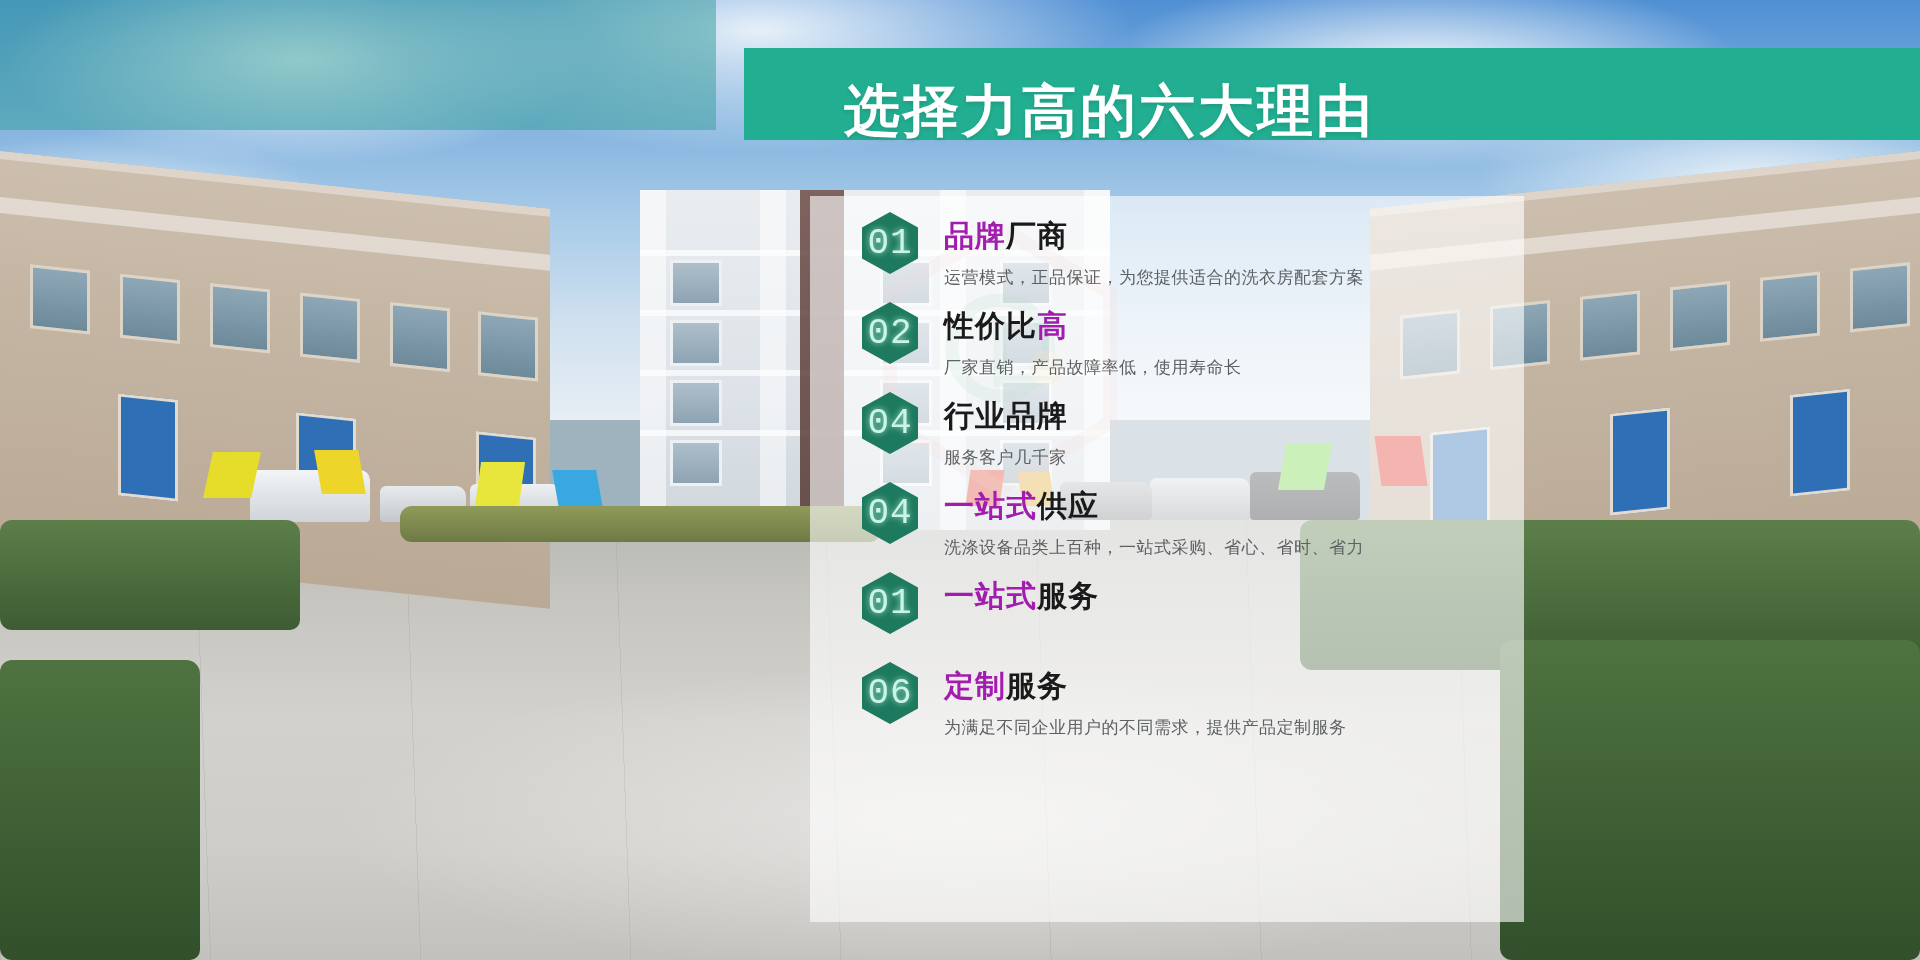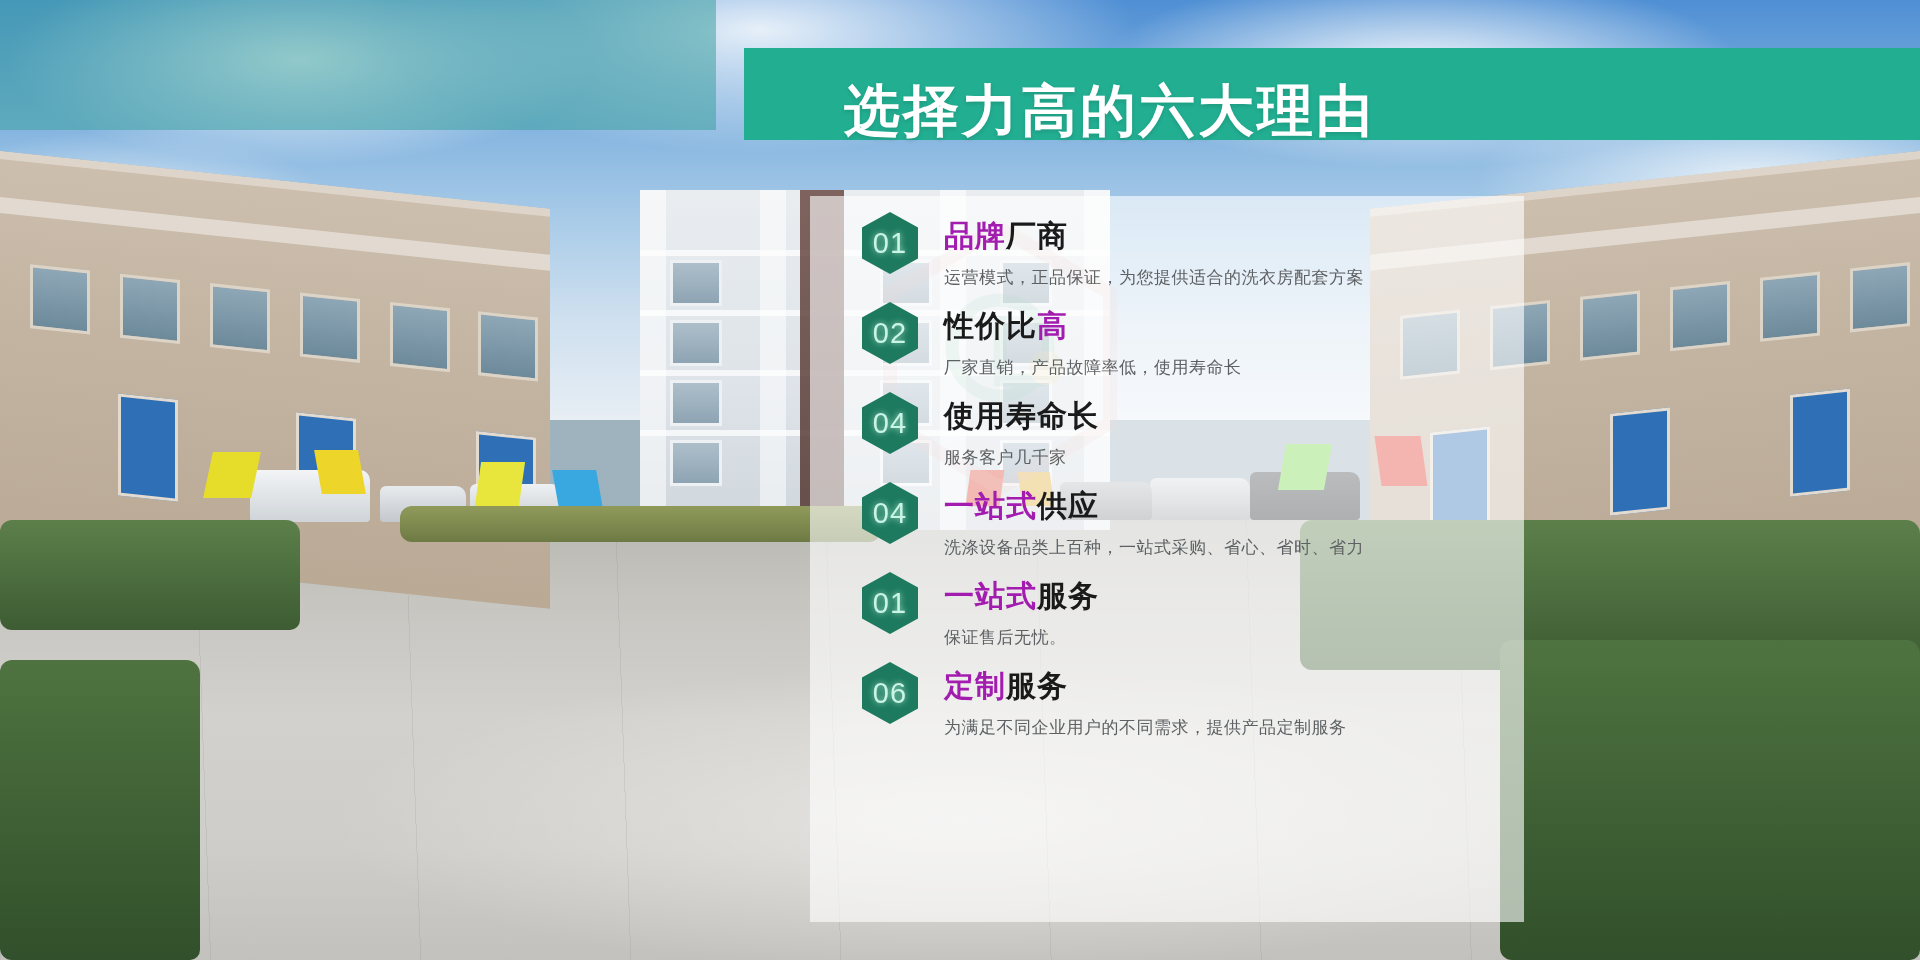--- a/index.html
+++ b/index.html
@@ -109,22 +109,22 @@
   
   .reasons{position:absolute;left:810px;top:196px;width:714px;height:726px;z-index:5;}
   .reason{position:absolute;left:52px;width:620px;}
   .hex{
     position:absolute;left:0;top:0;width:56px;height:62px;
     background:#1d7a5e;
     clip-path:polygon(50% 0%,100% 25%,100% 75%,50% 100%,0% 75%,0% 25%);
     display:flex;align-items:center;justify-content:center;
   }
   .hex span{
-    color:#c8f5e6;font-size:29px;font-weight:400;letter-spacing:1px;
-    font-family:Liberation Sans, sans-serif;
+    color:#c8f5e6;font-size:36px;font-weight:400;letter-spacing:1px;
+    font-family:Liberation Mono, monospace;
     text-shadow:0 0 6px rgba(200,245,230,.85);
   }
   .rtitle{
     position:absolute;left:82px;top:4px;font-size:30px;font-weight:700;
     letter-spacing:1px;white-space:nowrap;line-height:40px;
     font-family:"DejaVu Sans","Liberation Sans",sans-serif;
   }
   .rtitle .g{color:#a21caf;}
   .rtitle .d{color:#1a1a1a;}
   .rdesc{
@@ -261,21 +261,21 @@
         <span class="l1">厂家直销，产品故障率低，使用寿命长</span>
         
       </div>
     </div>
 
     <div class="reason" style="top:196px">
       <div class="hex">
         <span>04</span>
       </div>
       <div class="rtitle">
-        <span class="g"></span><span class="d">使用寿命长</span>
+        <span class="g"></span><span class="d">行业品牌</span>
       </div>
       <div class="rdesc">
         <span class="l1">服务客户几千家</span>
         
       </div>
     </div>
 
     <div class="reason" style="top:286px">
       <div class="hex">
         <span>04</span>
@@ -290,21 +290,20 @@
     </div>
 
     <div class="reason" style="top:376px">
       <div class="hex">
         <span>01</span>
       </div>
       <div class="rtitle">
         <span class="g">一站式</span><span class="d">服务</span>
       </div>
       <div class="rdesc">
-        <span class="l2">保证售后无忧。</span>
       </div>
     </div>
 
     <div class="reason" style="top:466px">
       <div class="hex">
         <span>06</span>
       </div>
       <div class="rtitle">
         <span class="g">定制</span><span class="d">服务</span>
       </div>

